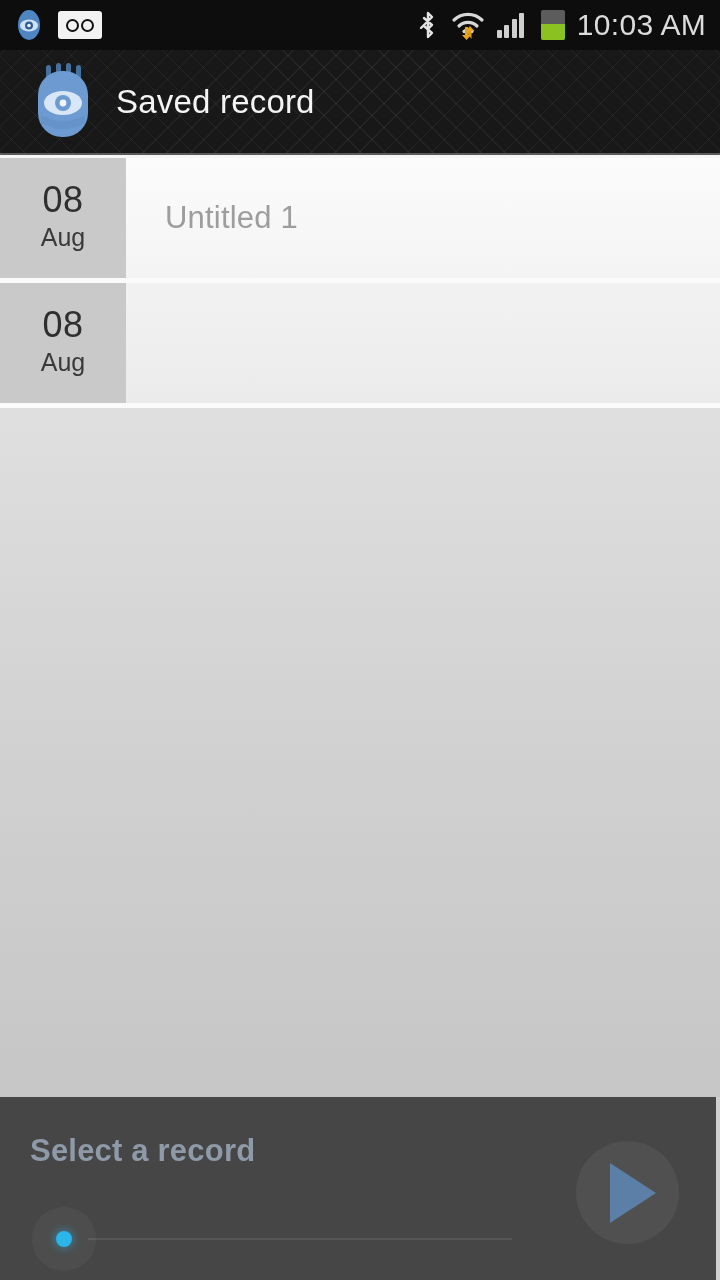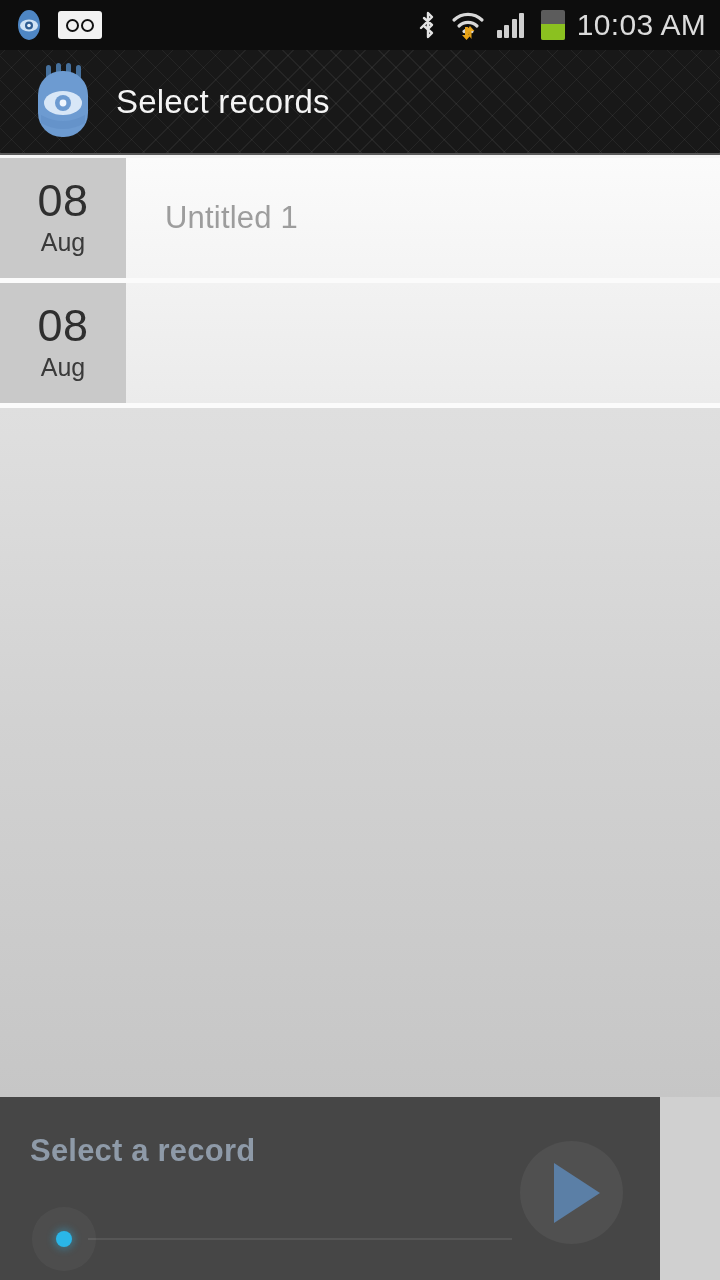--- a/index.html
+++ b/index.html
@@ -77,32 +77,32 @@
   .row{
     display:flex; align-items:stretch; height:125px;
     border-bottom:5px solid #fbfbfb;
   }
   .row-date{
     width:126px; flex:0 0 126px;
     background:#c9c9c9;
     display:flex; flex-direction:column; align-items:center; justify-content:center;
     padding-top:2px;
   }
-  .row-day{ font-size:45px; color:#2f2f2f; line-height:1.05; font-weight:400; letter-spacing:0.5px; }
+  .row-day{ font-size:36px; color:#2f2f2f; line-height:1.05; font-weight:400; letter-spacing:0.5px; }
   .row-mon{ font-size:25px; color:#3a3a3a; line-height:1.5; font-weight:400; }
   .row-body{ flex:1; display:flex; align-items:center; padding-left:39px; }
   .row-title{ font-size:31px; letter-spacing:0.2px; }
   .row-title.placeholder{ color:#9d9d9d; font-weight:400; }
   .row-title.named{ color:#4a83bd; font-weight:bold; }
   .row.r1{ background:linear-gradient(to bottom,#fbfbfb,#f4f4f4); }
   .row.r2{ background:linear-gradient(to bottom,#f2f2f2,#ebebeb); }
 
   
   .player{
-    position:absolute; left:0; bottom:0; width:660px; height:183px;
+    position:absolute; left:0; bottom:0; width:716px; height:183px;
     background:#464646;
   }
   .player-label{
     position:absolute; left:30px; top:36px;
     font-size:31px; font-weight:bold; color:#8e9aa8; letter-spacing:0.2px;
   }
   .seek-wrap{ position:absolute; left:0; top:110px; width:540px; height:64px; }
   .seek-track{
     position:absolute; left:88px; top:31px; width:424px; height:2px;
     background:rgba(255,255,255,0.09);
@@ -192,21 +192,21 @@
         <rect x="24" y="0" width="5" height="16" rx="2.5" fill="#46719e"></rect>
         <rect x="34" y="0" width="5" height="16" rx="2.5" fill="#46719e"></rect>
         <rect x="44" y="2" width="5" height="14" rx="2.5" fill="#46719e"></rect>
         <rect x="6" y="8" width="50" height="66" rx="24" fill="#6d9bd1"></rect>
         <ellipse cx="31" cy="40" rx="19" ry="12" fill="#d8e7f7"></ellipse>
         <circle cx="31" cy="40" r="8" fill="#6d9bd1"></circle>
         <circle cx="31" cy="40" r="3.4" fill="#eef5fd"></circle>
         <path d="M9 60 Q31 72 53 60 L53 52 Q31 64 9 52 Z" fill="#5f8cc4" opacity="0.55"></path>
       </svg>
     </span>
-    <span class="appbar-title">Select records</span>
+    <span class="appbar-title">Saved record</span>
   </div>
 
   <div class="list">
     <div class="list-top-rule"></div>
 
     <div class="row r1">
       <div class="row-date">
         <span class="row-day">08</span>
         <span class="row-mon">Aug</span>
       </div>

